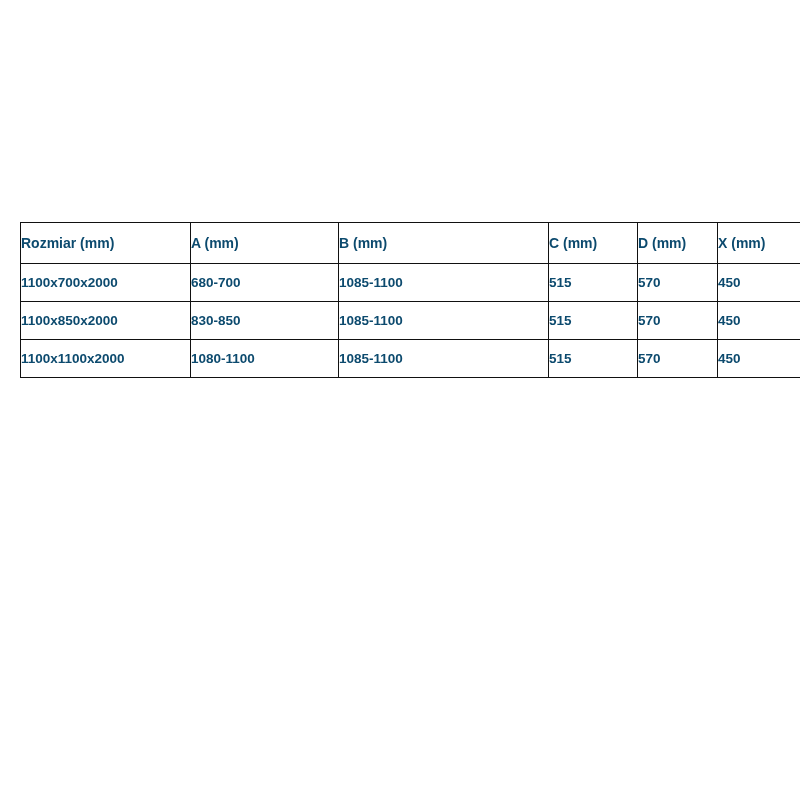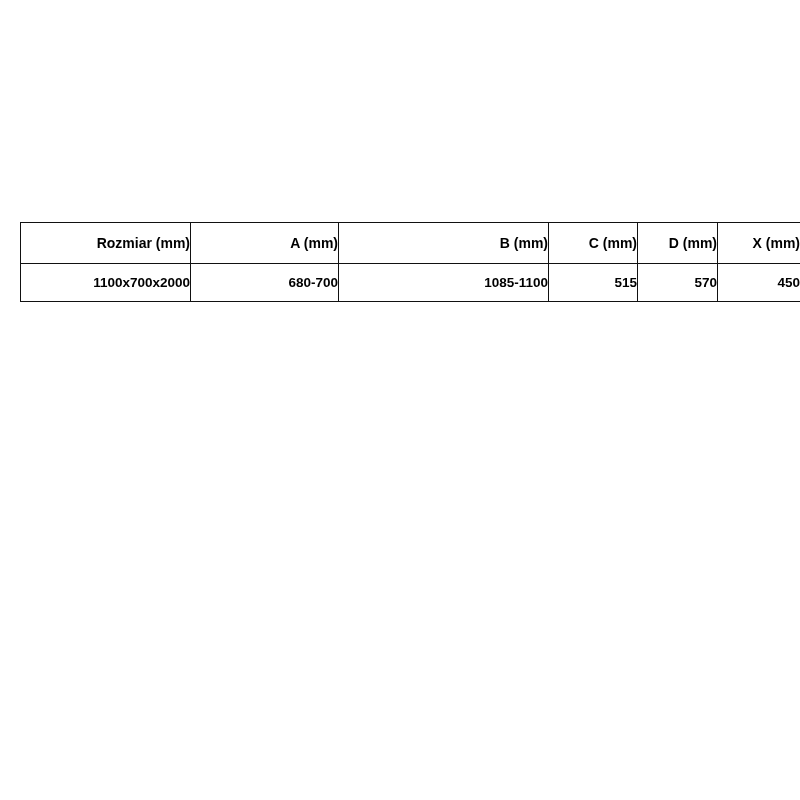--- a/index.html
+++ b/index.html
@@ -21,27 +21,27 @@
     width: 760px;
   }
   table.size-table {
     border-collapse: collapse;
     width: 760px;
     table-layout: fixed;
   }
   table.size-table td,
   table.size-table th {
     border: 1px solid #111111;
-    text-align: right;
+    text-align: left;
     vertical-align: middle;
     font-size: 13.5px;
     font-weight: bold;
     padding: 0;
     height: 37px;
-    color: #000000;
+    color: #0c4a6e;
   }
   table.size-table thead th {
     height: 40px;
     font-size: 14px;
   }
   
   col.c0 { width: 170px; }
   col.c1 { width: 148px; }
   col.c2 { width: 210px; }
   col.c3 { width: 89px; }
@@ -73,15 +73,31 @@
     </thead>
     <tbody>
       <tr>
         <td>1100x700x2000</td>
         <td>680-700</td>
         <td>1085-1100</td>
         <td>515</td>
         <td>570</td>
         <td>450</td>
       </tr>
+      <tr>
+        <td>1100x850x2000</td>
+        <td>830-850</td>
+        <td>1085-1100</td>
+        <td>515</td>
+        <td>570</td>
+        <td>450</td>
+      </tr>
+      <tr>
+        <td>1100x1100x2000</td>
+        <td>1080-1100</td>
+        <td>1085-1100</td>
+        <td>515</td>
+        <td>570</td>
+        <td>450</td>
+      </tr>
     </tbody>
   </table>
 </div>
 
 </body></html>

